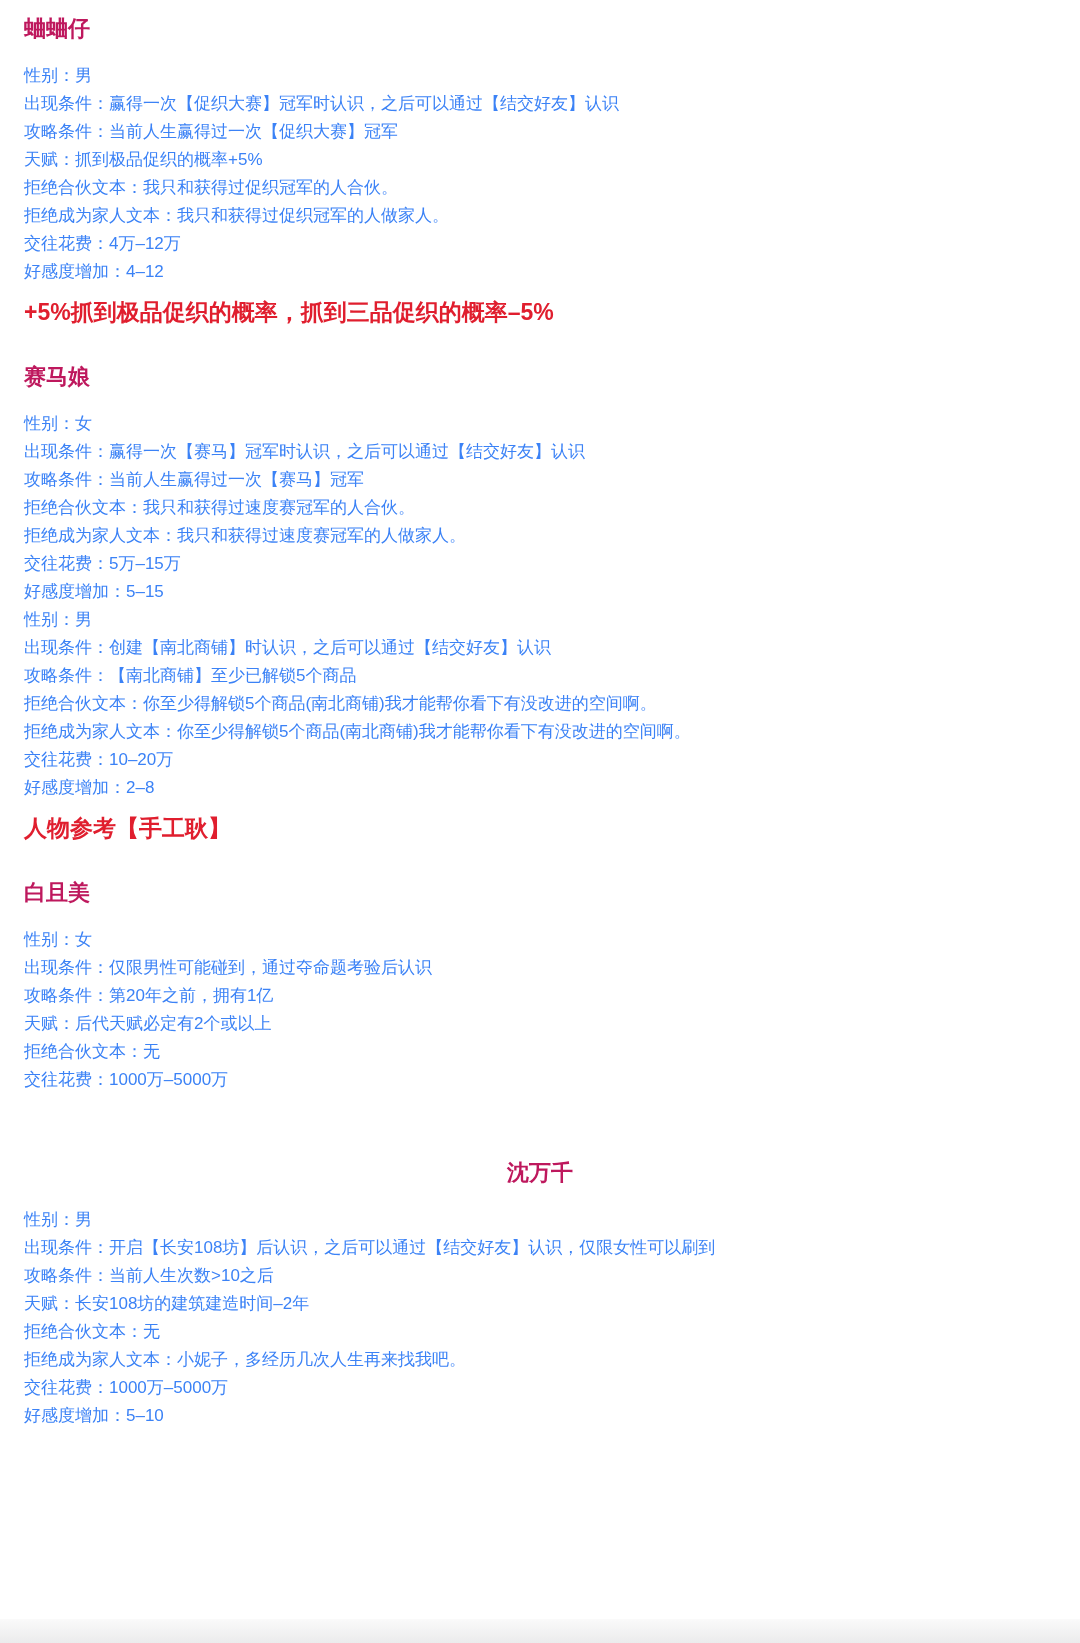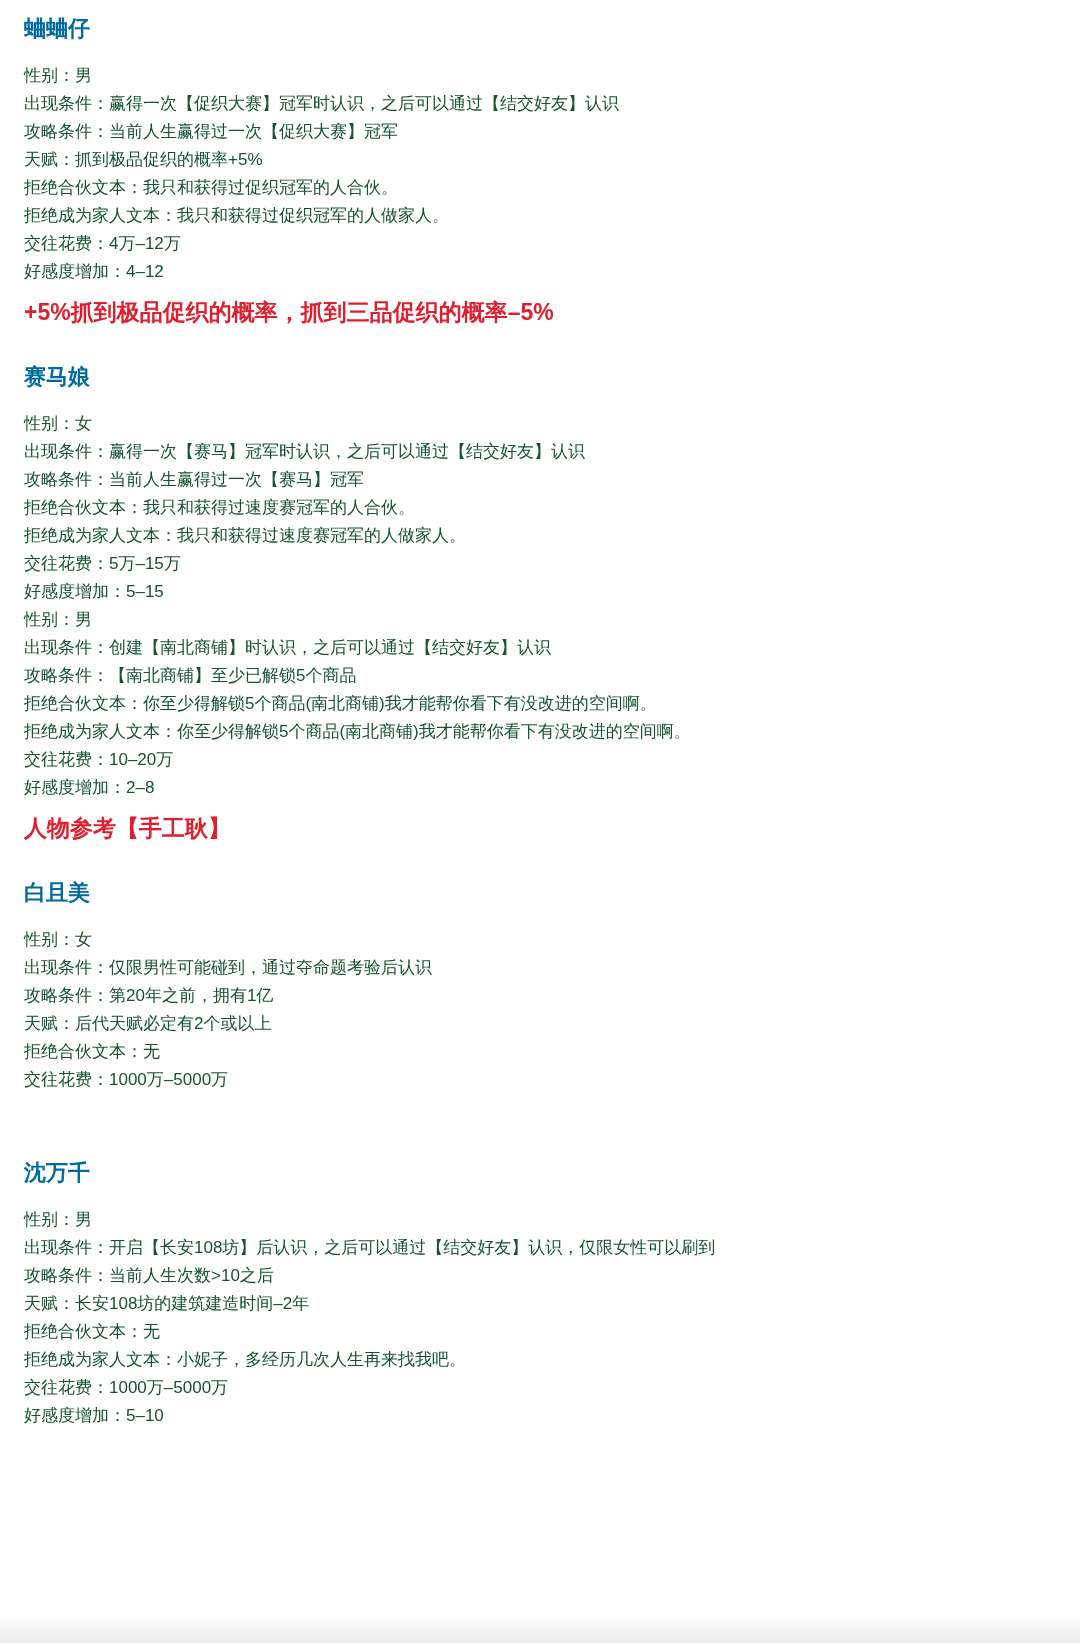--- a/index.html
+++ b/index.html
@@ -19,34 +19,35 @@
   .page {
     box-sizing: border-box;
     width: 1080px;
     min-height: 1643px;
     padding: 14px 24px 40px 24px;
   }
   .char-section h2 {
     font-size: 22px;
     line-height: 30px;
     font-weight: 700;
-    color: #0369a1;
+    color: #be185d;
     margin: 36px 0 18px 0;
   }
   .char-section:first-child h2 {
     margin-top: 0;
   }
   .char-section.extra-gap h2 {
     margin-top: 64px;
+    text-align: center;
   }
   .field-line {
     font-size: 17px;
     line-height: 28px;
     font-weight: 500;
-    color: #14532d;
+    color: #3b82f6;
     white-space: nowrap;
   }
   .note {
     font-size: 23px;
     line-height: 28px;
     font-weight: 700;
     color: #e01e2e;
     margin: 12px 0 0 0;
     white-space: nowrap;
   }

